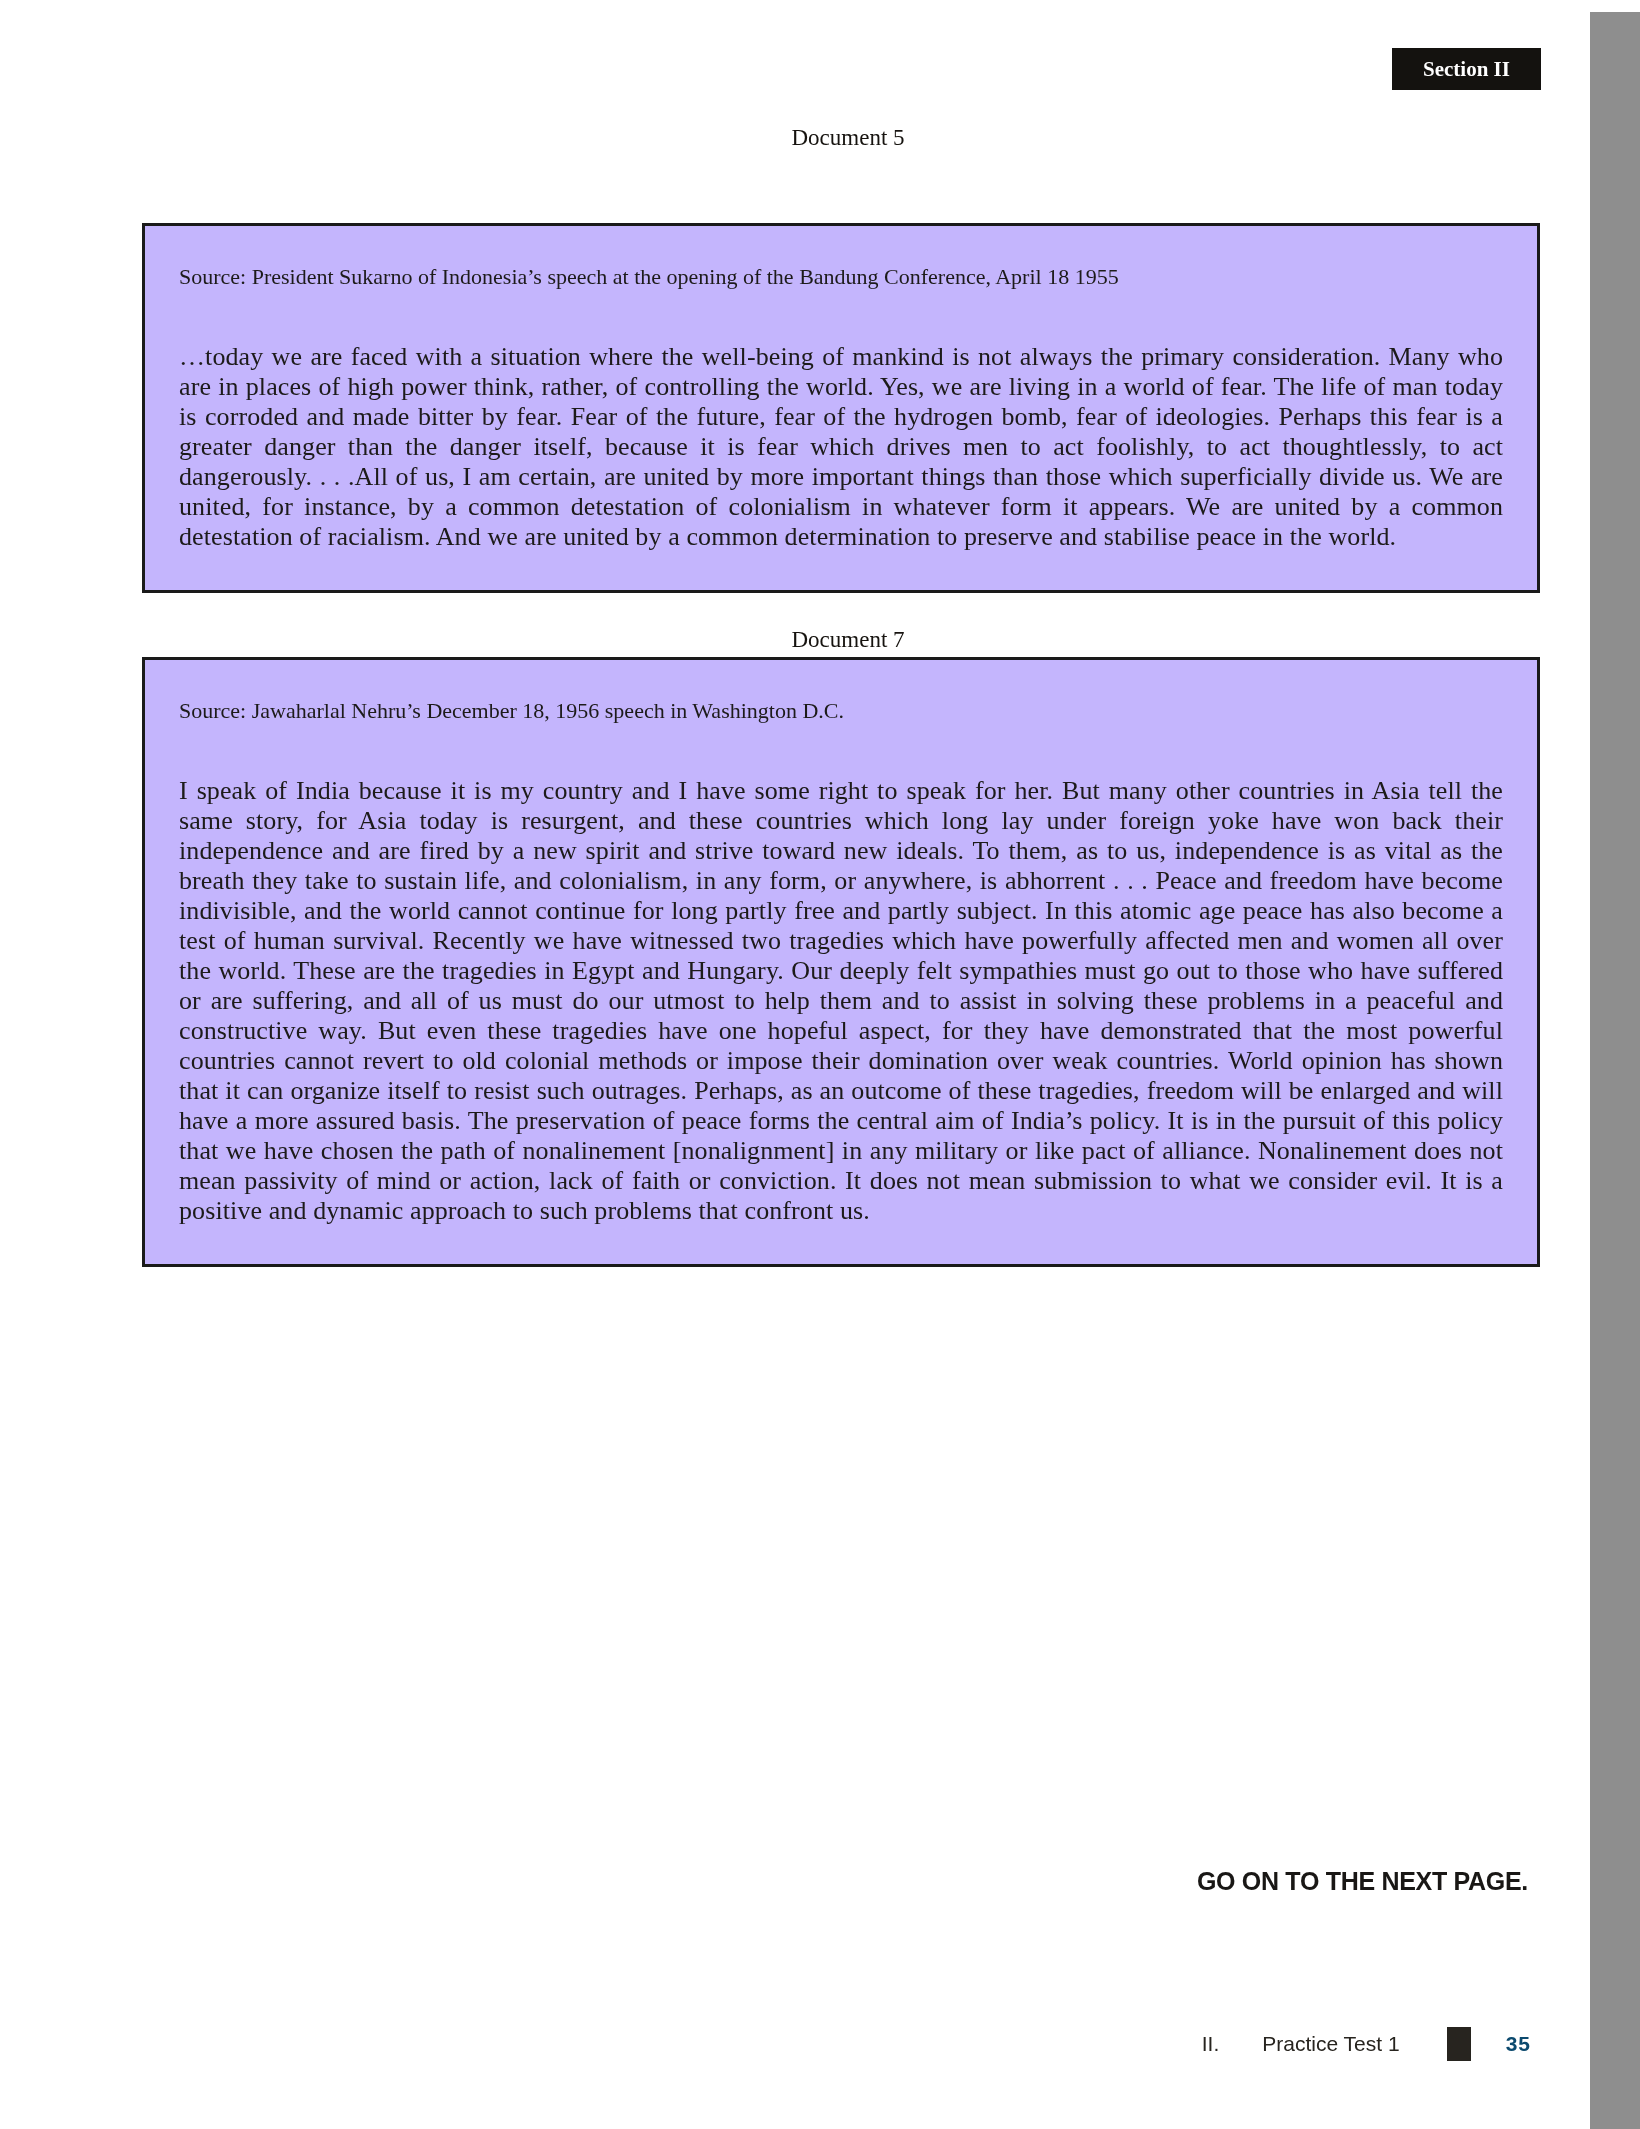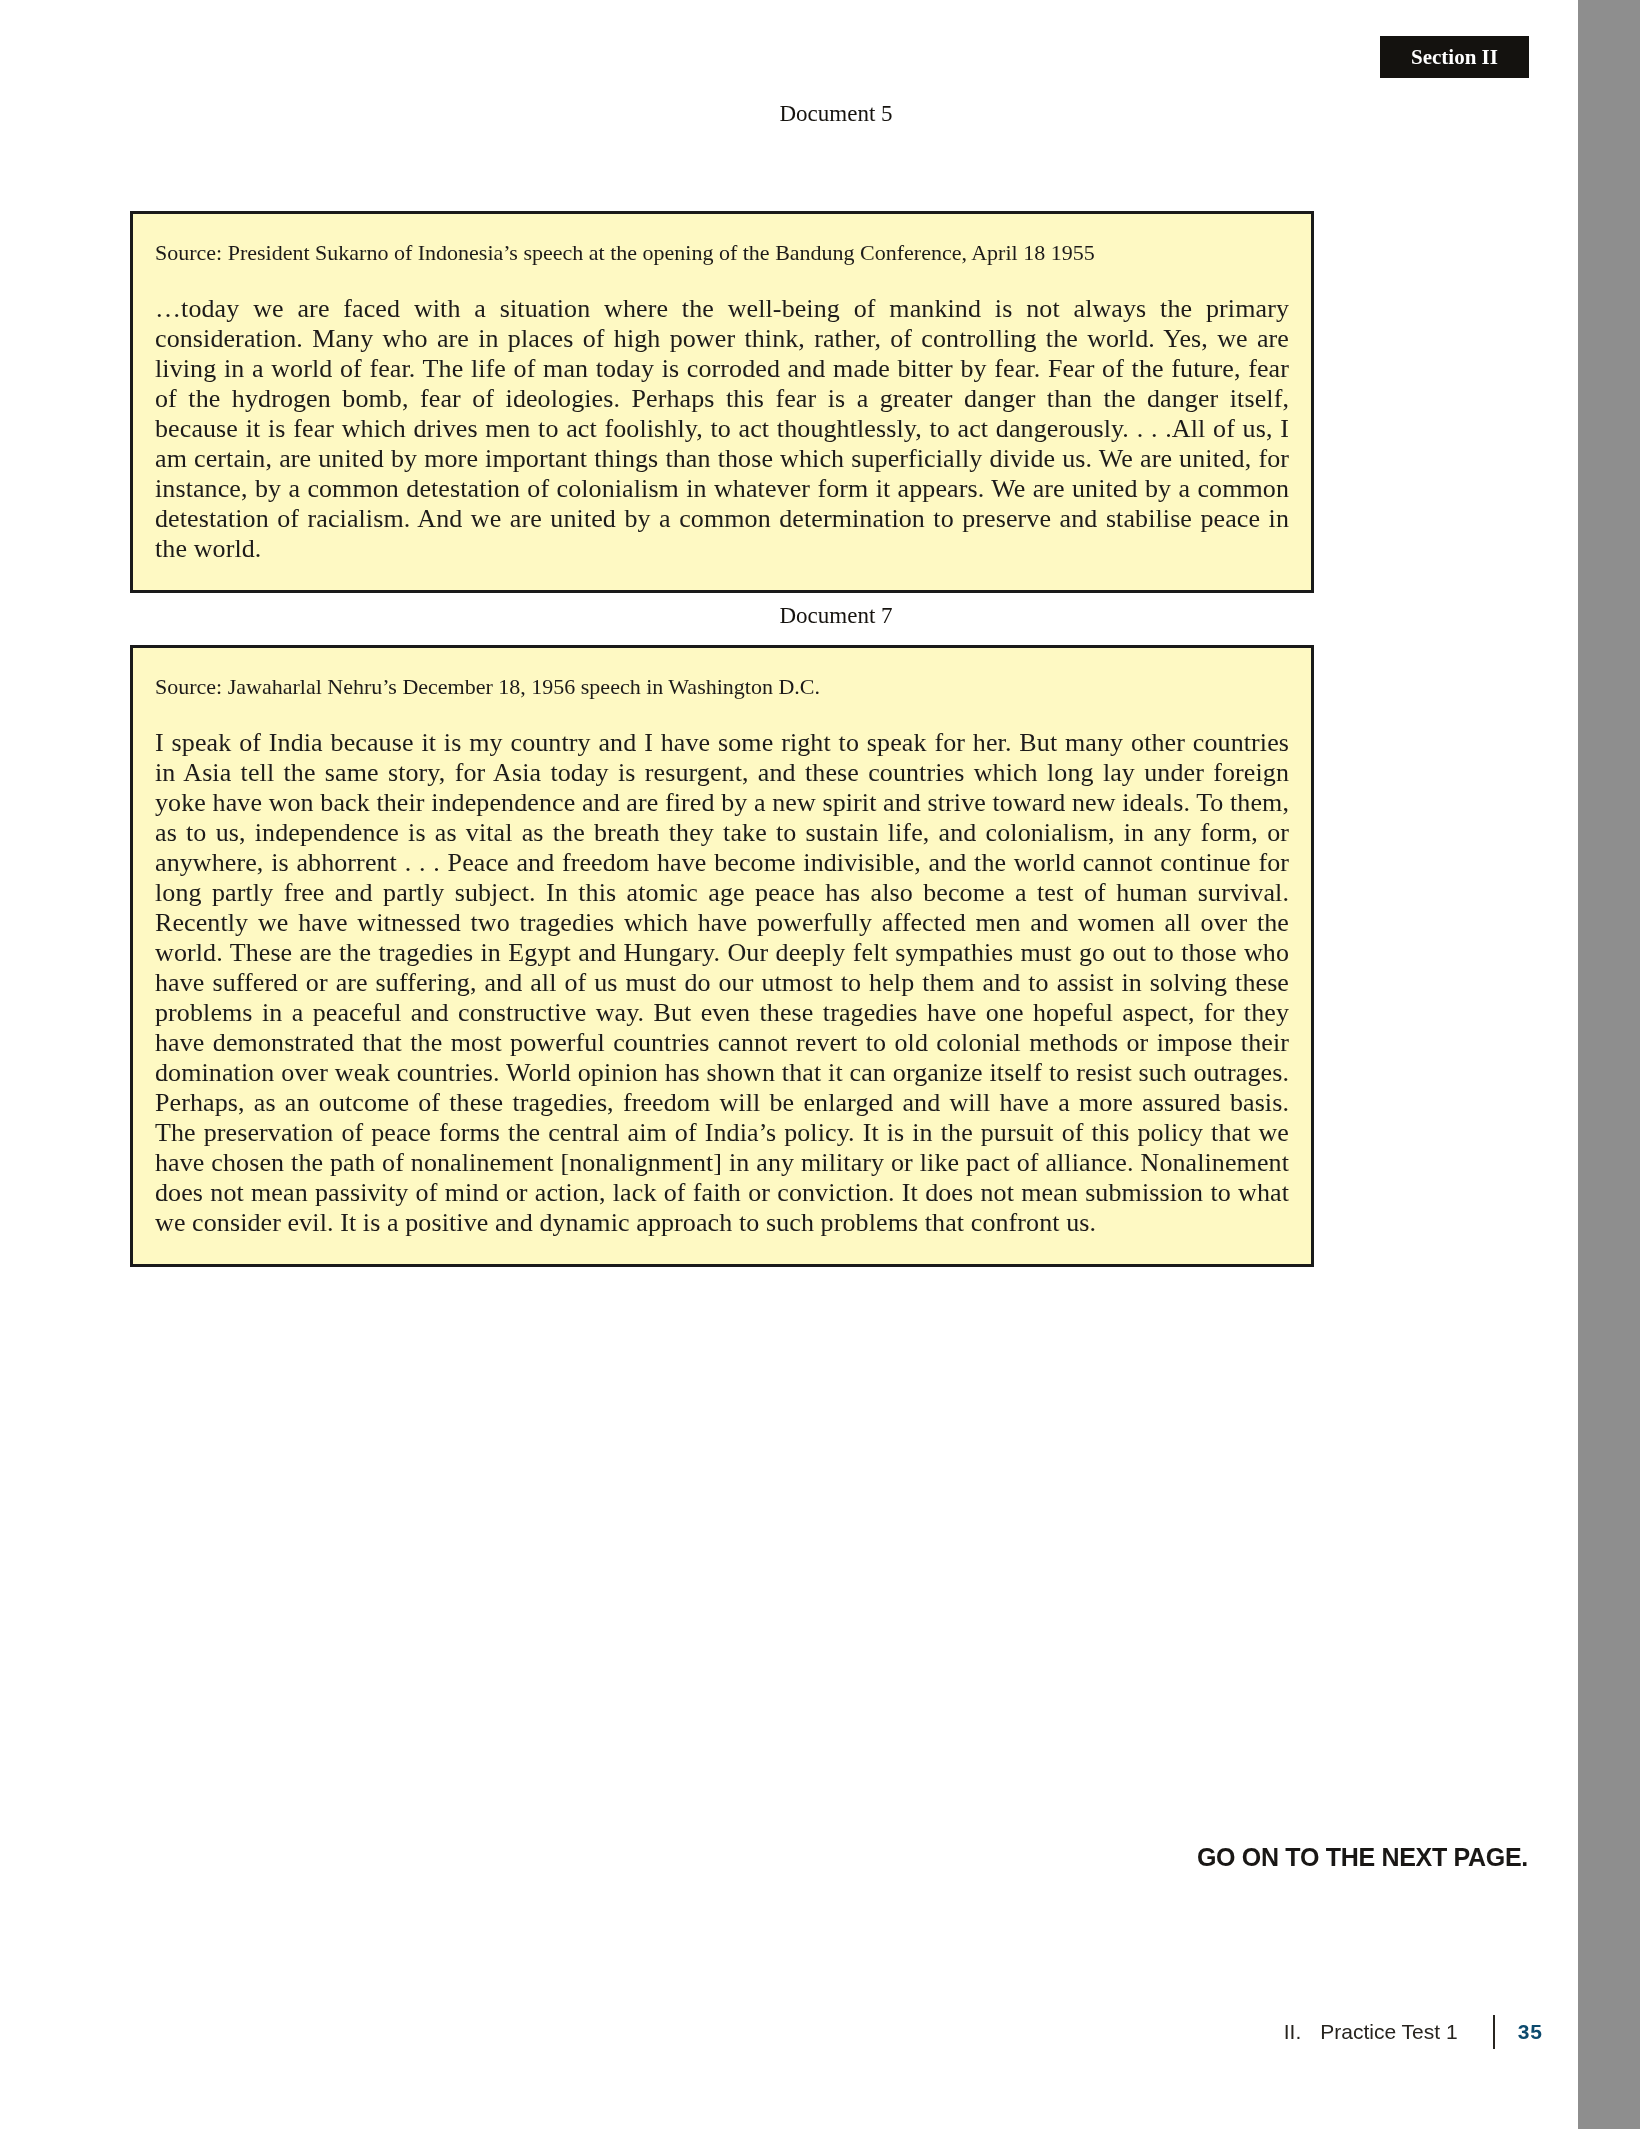--- a/index.html
+++ b/index.html
@@ -1,15 +1,15 @@
 <!DOCTYPE html>
 <html><head>
 <meta charset="utf-8">
 <style>
-  * { margin: 0; padding: 0; box-sizing: border-box; }
+  * { margin: 0; padding: 12px; box-sizing: border-box; }
   html, body { background: #ffffff; }
   body {
     width: 1640px; height: 2129px;
     position: relative;
     font-family: "Liberation Serif", serif;
     color: #1d1b1a;
   }
 
   .sidebar-bar {
     position: absolute; top: 0; right: 0;
@@ -31,23 +31,23 @@
   .doc-heading {
     position: absolute; left: 7px; width: 100%;
     text-align: center;
     font-weight: normal; font-size: 23px;
     color: #16130f;
   }
   .doc-heading.h5 { top: 101px; }
   .doc-heading.h6 { top: 603px; }
 
   .doc-box {
-    position: absolute; left: 0; width: 1184px;
+    position: absolute; left: 0; width: 1398px;
     border: 3px solid #1a1a1a;
-    background: #fef9c3;
+    background: #c4b5fd;
     padding: 24px 22px 26px 22px;
   }
   .doc-box.b5 { top: 211px; min-height: 322px; }
   .doc-box.b6 { top: 645px; min-height: 552px; }
 
   .doc-source {
     font-size: 22px; line-height: 30px;
     margin-bottom: 26px;
     color: #1d1b1a;
   }

